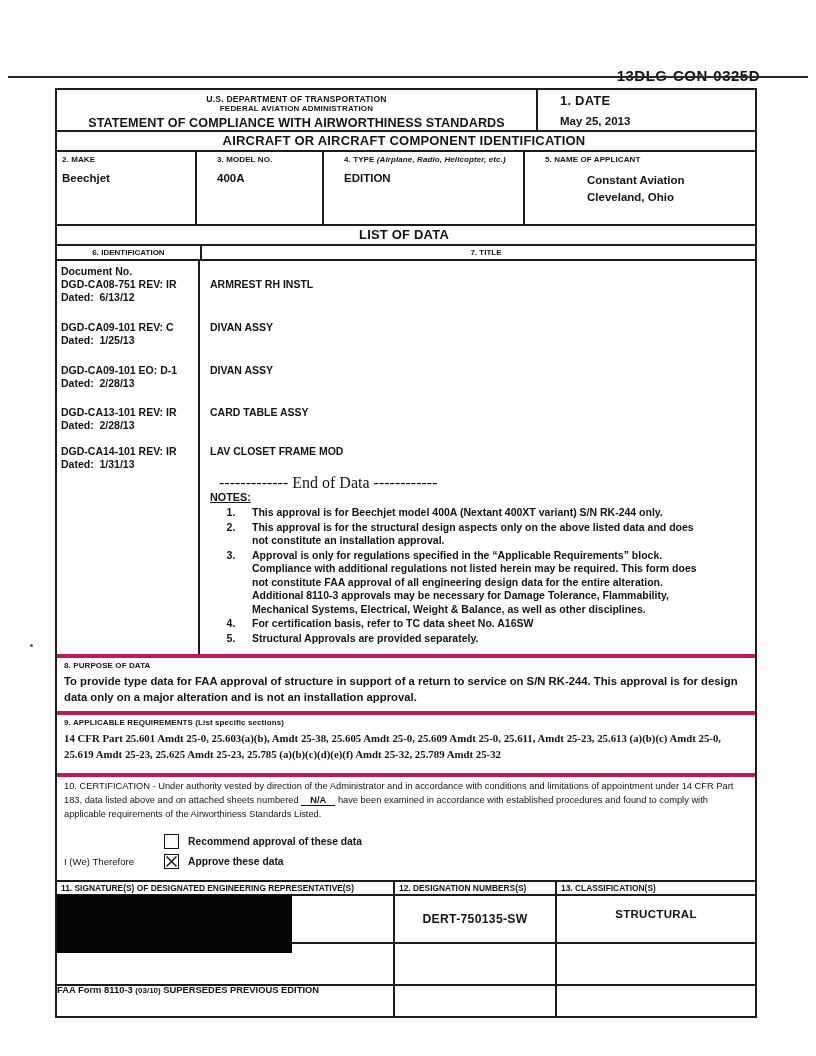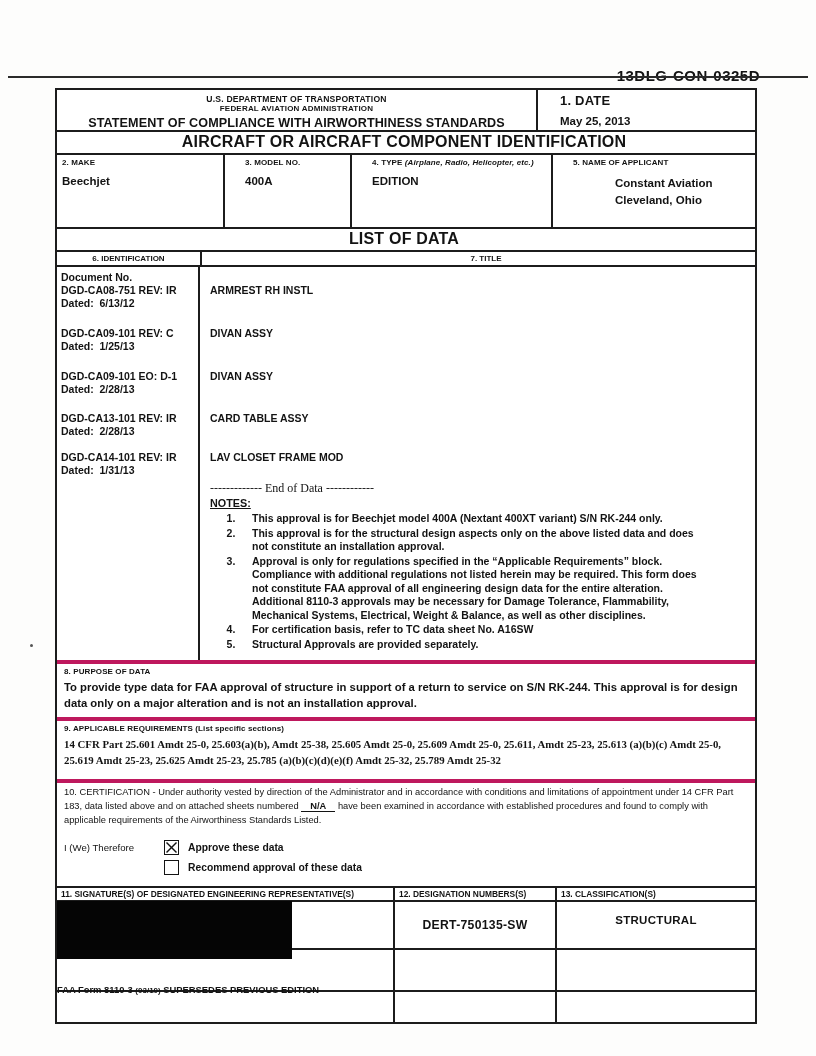--- a/index.html
+++ b/index.html
@@ -28,49 +28,49 @@
   
   .agency-cell{flex:1;text-align:center;padding-top:4px;box-sizing:border-box;}
   .dept1{font-size:8.6px;font-weight:bold;letter-spacing:.2px;}
   .dept2{font-size:8px;font-weight:bold;letter-spacing:.2px;}
   .form-title{font-size:12.6px;font-weight:bold;margin-top:3px;letter-spacing:.1px;}
   .date-cell{width:202px;padding:3px 7px;box-sizing:border-box;}
   .small-label{font-size:13px;font-weight:bold;letter-spacing:.2px;}
   .date-value{font-size:11.5px;font-weight:bold;margin-top:7px;}
 
   .banner{
-    text-align:center;font-weight:bold;font-size:16px;
+    text-align:center;font-weight:bold;font-size:13px;
     padding:1px 4px 2px 0;letter-spacing:.2px;
   }
 
   
   .ident-row{height:74px;}
   .cell{padding:3px 5px;box-sizing:border-box;}
-  .cell-make{width:168px;}
+  .cell-make{width:140px;}
   .cell-model{width:112px;}
   .cell-type{width:186px;}
   .cell-applicant{flex:1;}
   .field-label{font-size:8px;font-weight:bold;letter-spacing:.1px;}
   .field-label .paren{font-style:italic;font-weight:bold;}
   .field-value{font-size:11.5px;font-weight:bold;margin-top:8px;}
   .applicant-value{margin-left:42px;line-height:1.45;font-size:11.5px;font-weight:bold;margin-top:8px;}
 
   
   .listhead{font-size:8px;font-weight:bold;}
   .listhead .id-h{width:143px;text-align:center;padding:2px 0;}
   .listhead .ti-h{flex:1;text-align:center;padding:2px 0;}
 
   .databody{display:flex;align-items:stretch;}
   .col-id{width:143px;padding:4px 4px 0 4px;box-sizing:border-box;font-size:10.5px;font-weight:600;line-height:13px;}
   .col-title{flex:1;padding:4px 0 8px 10px;box-sizing:border-box;font-size:10.5px;font-weight:600;line-height:13px;}
   .b1{height:56px;}.b2{height:43px;}.b3{height:42px;}.b4{height:39px;}.b5{height:28px;}
   .t1{padding-top:13px;box-sizing:border-box;}
   .prewrap{white-space:pre-wrap;}
 
-  .end-of-data{font-family:"Liberation Serif", serif;font-weight:400;font-size:12px;margin:3px 0 2px 0;}
+  .end-of-data{font-family:"Liberation Serif", serif;font-weight:400;font-size:16px;margin:3px 0 2px 9px;}
   .notes-label{font-weight:bold;text-decoration:underline;font-size:10.8px;margin:1px 0 2px 0;}
   .note-row{display:flex;margin-bottom:1px;}
   .note-num{width:42px;flex-shrink:0;text-align:center;font-weight:bold;}
   .note-text{flex:1;padding-right:50px;font-weight:bold;line-height:13.5px;}
 
   
   .section{border-top:4px solid #be185d;padding:3px 7px 5px 7px;box-sizing:border-box;}
   .purpose-text{font-size:11.3px;font-weight:bold;line-height:1.45;margin-top:3px;}
   .req-text{
     font-family:"Liberation Serif", serif;font-weight:bold;font-size:10.8px;
@@ -226,34 +226,34 @@
     </div>
 
     <div class="section">
       <div class="cert-text">
         <span>10. CERTIFICATION - Under authority vested by direction of the Administrator and in accordance with conditions and limitations of appointment under 14 CFR Part 183, data listed above and on attached sheets numbered</span>
         <span class="na">N/A</span>
         <span>have been examined in accordance with established procedures and found to comply with applicable requirements of the Airworthiness Standards Listed.</span>
       </div>
       <div class="cb-area">
         <div class="cb-row">
+          <div class="therefore"></div>
+          <span class="checkbox"></span>
+          <span class="cb-label">Recommend approval of these data</span>
+        </div>
+        <div class="cb-row">
           <div class="therefore">I (We) Therefore</div>
           <span class="checkbox">
             <svg width="11" height="11" viewBox="0 0 11 11">
               <line x1="0.5" y1="0.5" x2="10.5" y2="10.5" stroke="#131313" stroke-width="1.4"></line>
               <line x1="10.5" y1="0.5" x2="0.5" y2="10.5" stroke="#131313" stroke-width="1.4"></line>
             </svg>
           </span>
           <span class="cb-label">Approve these data</span>
         </div>
-        <div class="cb-row">
-          <div class="therefore"></div>
-          <span class="checkbox"></span>
-          <span class="cb-label">Recommend approval of these data</span>
-        </div>
       </div>
     </div>
 
     <div class="sigtable">
       <div class="sigrow bb">
         <div class="sig-c1 sighead br">11. SIGNATURE(S) OF DESIGNATED ENGINEERING REPRESENTATIVE(S)</div>
         <div class="sig-c2 sighead br">12. DESIGNATION NUMBERS(S)</div>
         <div class="sig-c3 sighead">13. CLASSIFICATION(S)</div>
       </div>
       <div class="sigrow bb r1">

